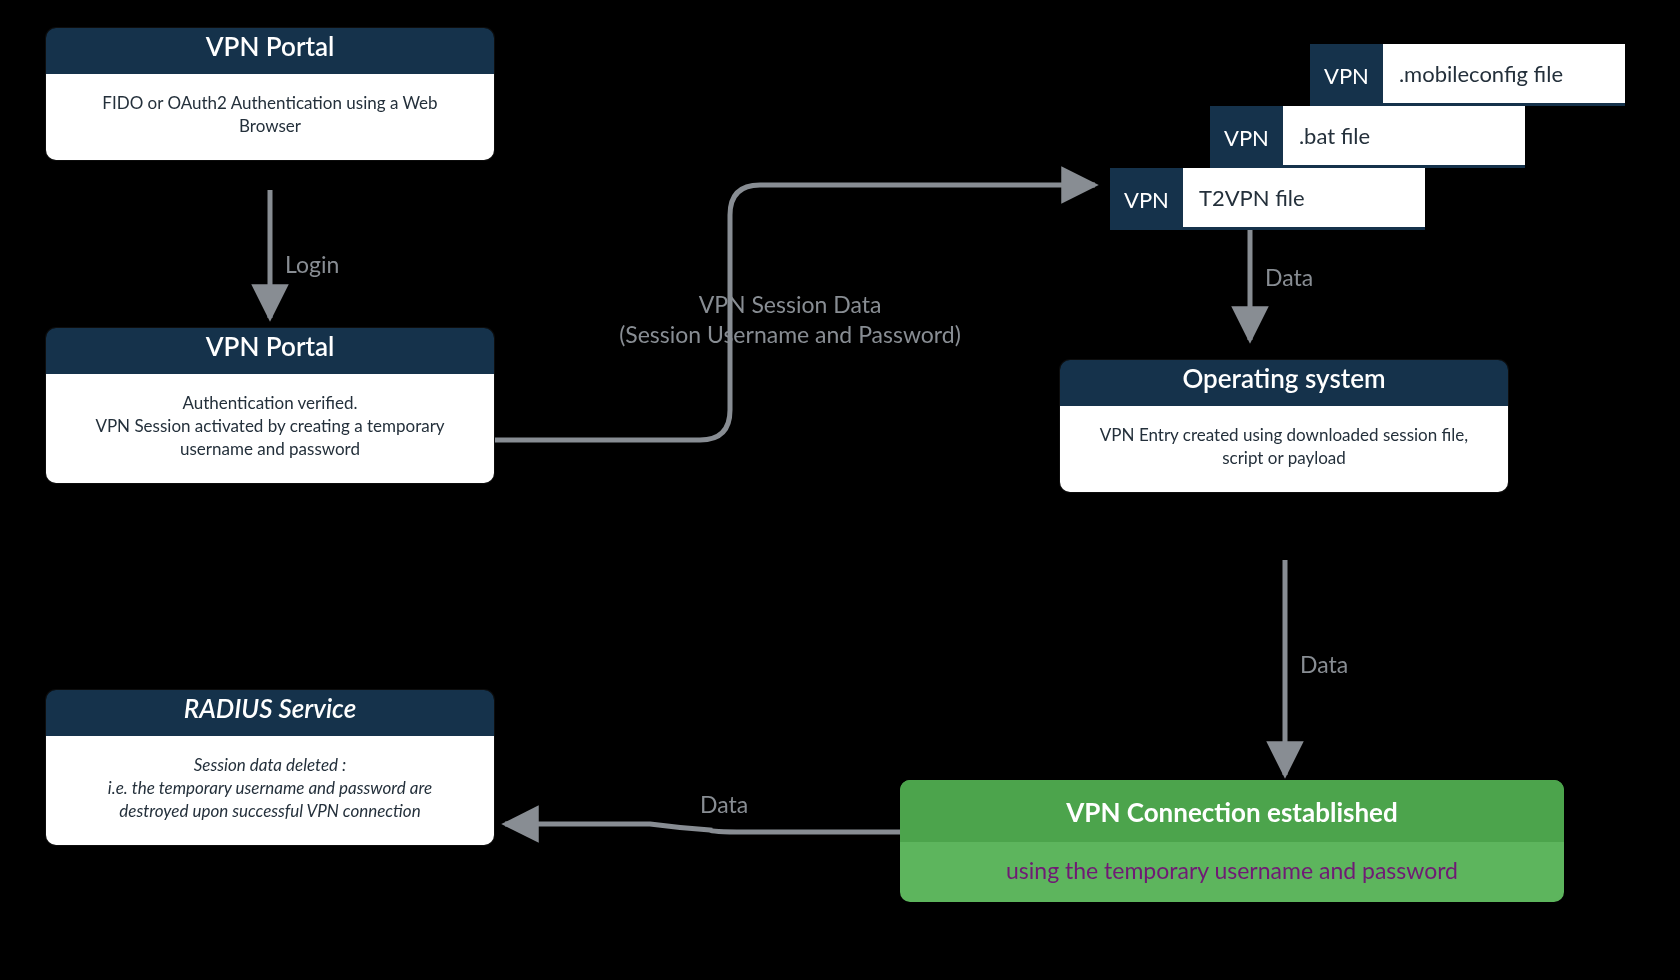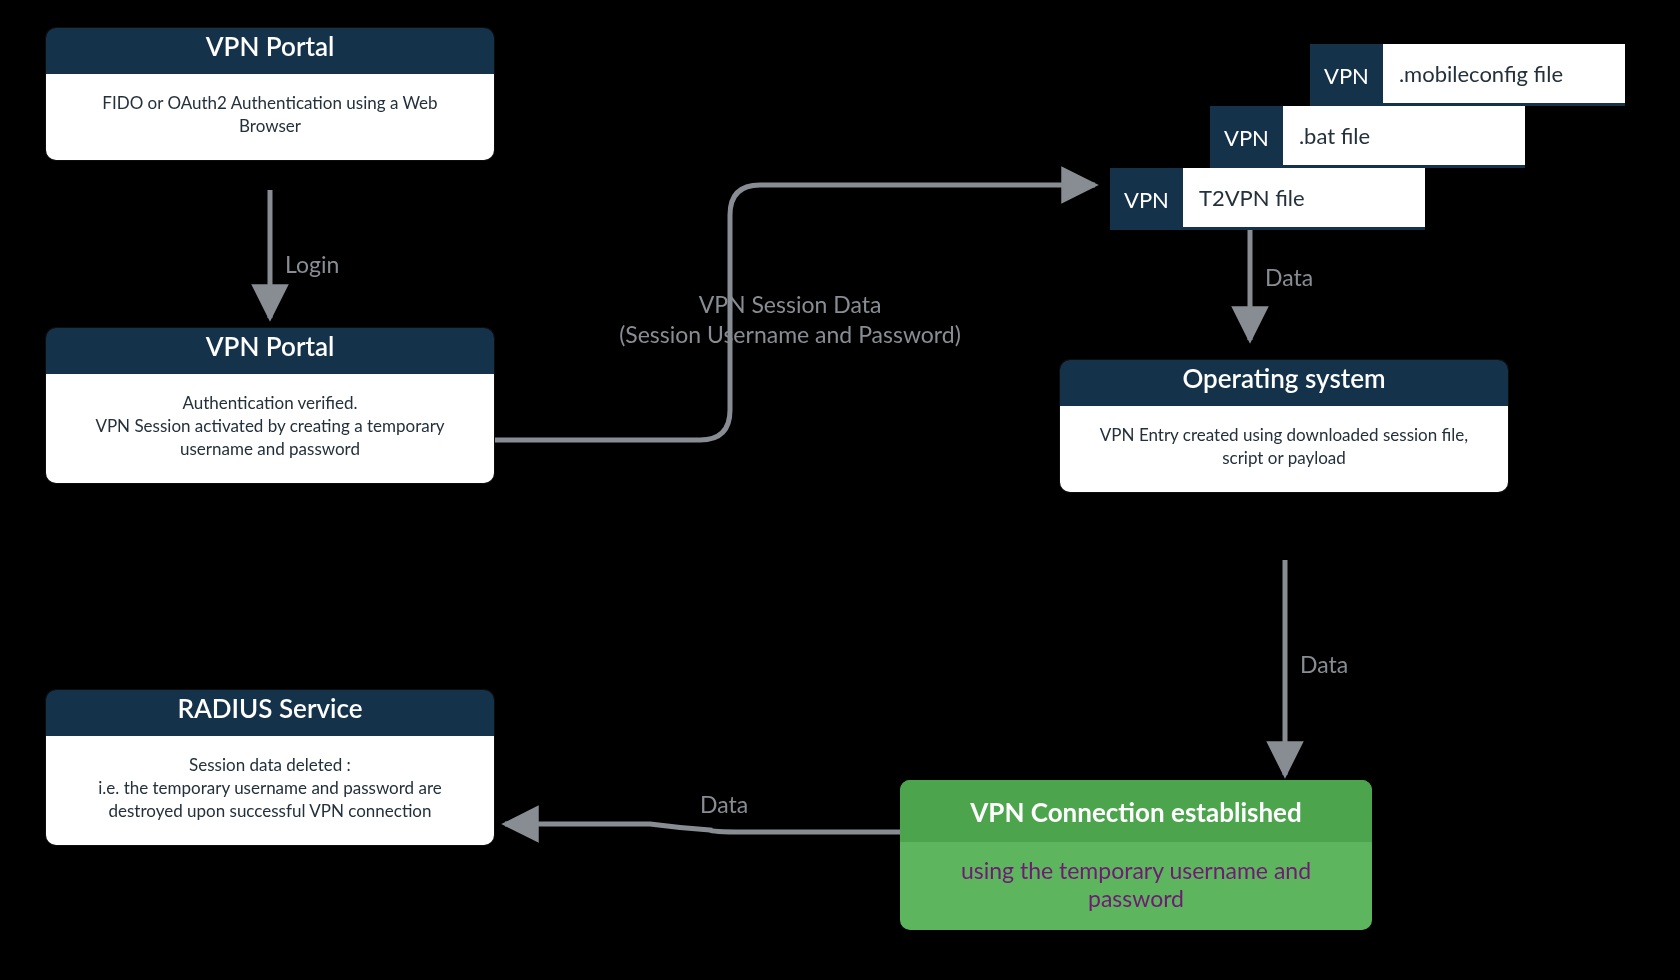--- a/index.html
+++ b/index.html
@@ -125,32 +125,32 @@
   <div class="head">VPN Portal</div>
   <div class="body">FIDO or OAuth2 Authentication using a Web Browser</div>
 </div>
 
 <div class="card" style="left:46px; top:328px; width:448px;">
   <div class="head">VPN Portal</div>
   <div class="body" style="white-space: pre-line;">Authentication verified.
 VPN Session activated by creating a temporary username and password</div>
 </div>
 
-<div class="card" style="left:46px; top:690px; width:448px;">
+<div class="card" style="left:46px; top:690px; width:448px;font-style:italic;">
   <div class="head">RADIUS Service</div>
   <div class="body" style="white-space: pre-line;">Session data deleted :
 i.e. the temporary username and password are destroyed upon successful VPN connection</div>
 </div>
 
 <div class="card" style="left:1060px; top:360px; width:448px;">
   <div class="head">Operating system</div>
   <div class="body">VPN Entry created using downloaded session file, script or payload</div>
 </div>
 
-<div class="green-card" style="left:900px; top:780px; width:472px;">
+<div class="green-card" style="left:900px; top:780px; width:664px;">
   <div class="g-head">VPN Connection established</div>
   <div class="g-body">using the temporary username and password</div>
 </div>
 
 <div class="chip" style="left:1310px; top:44px; width:315px;">
   <div class="chip-l">VPN</div>
   <div class="chip-r" style="flex:1">.mobileconfig file</div>
 </div>
 <div class="chip" style="left:1210px; top:106px; width:315px;">
   <div class="chip-l">VPN</div>

